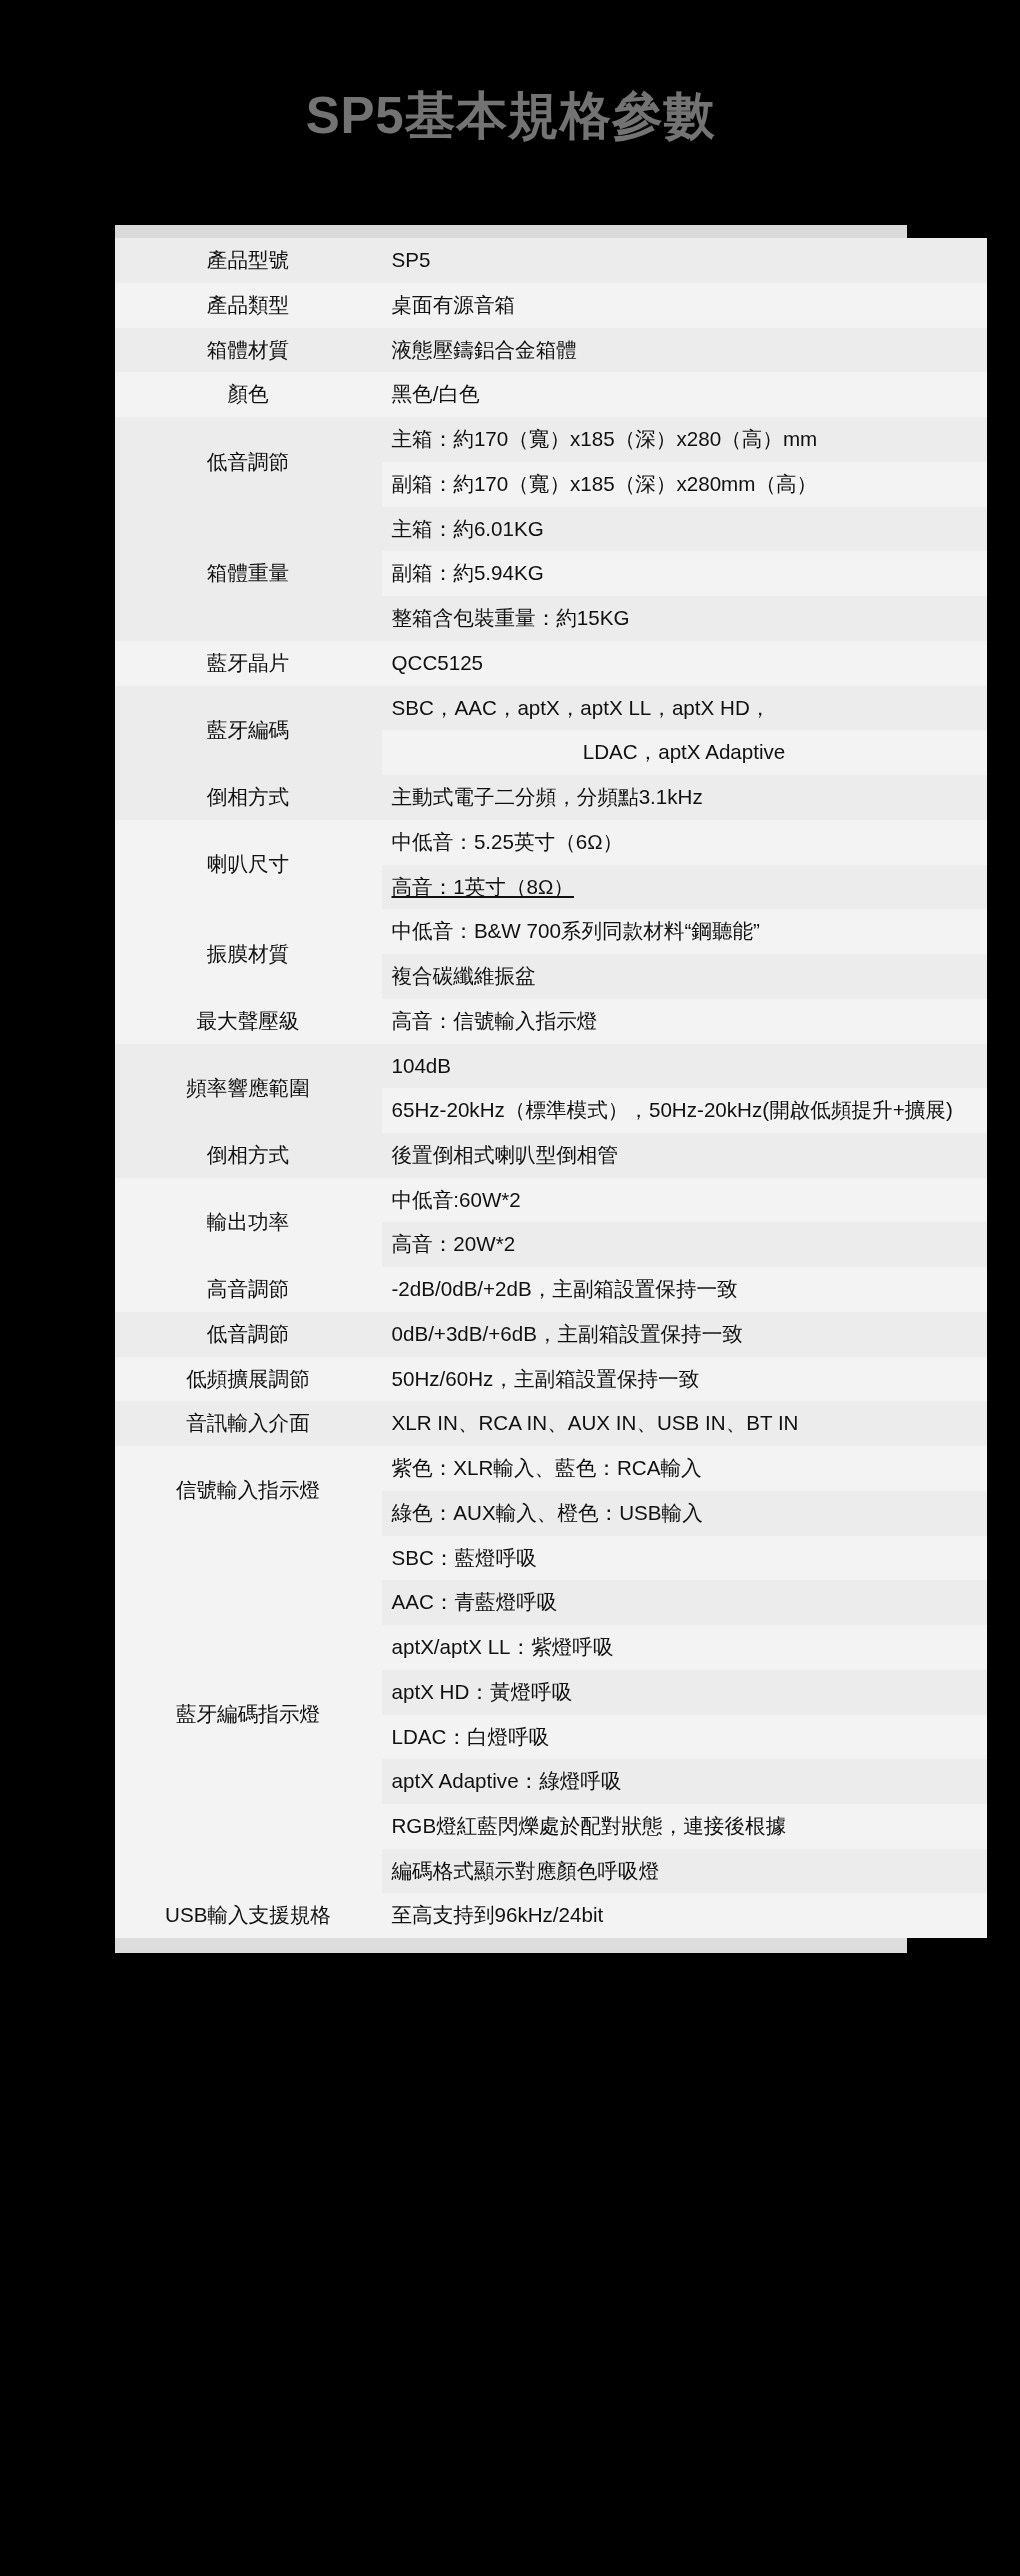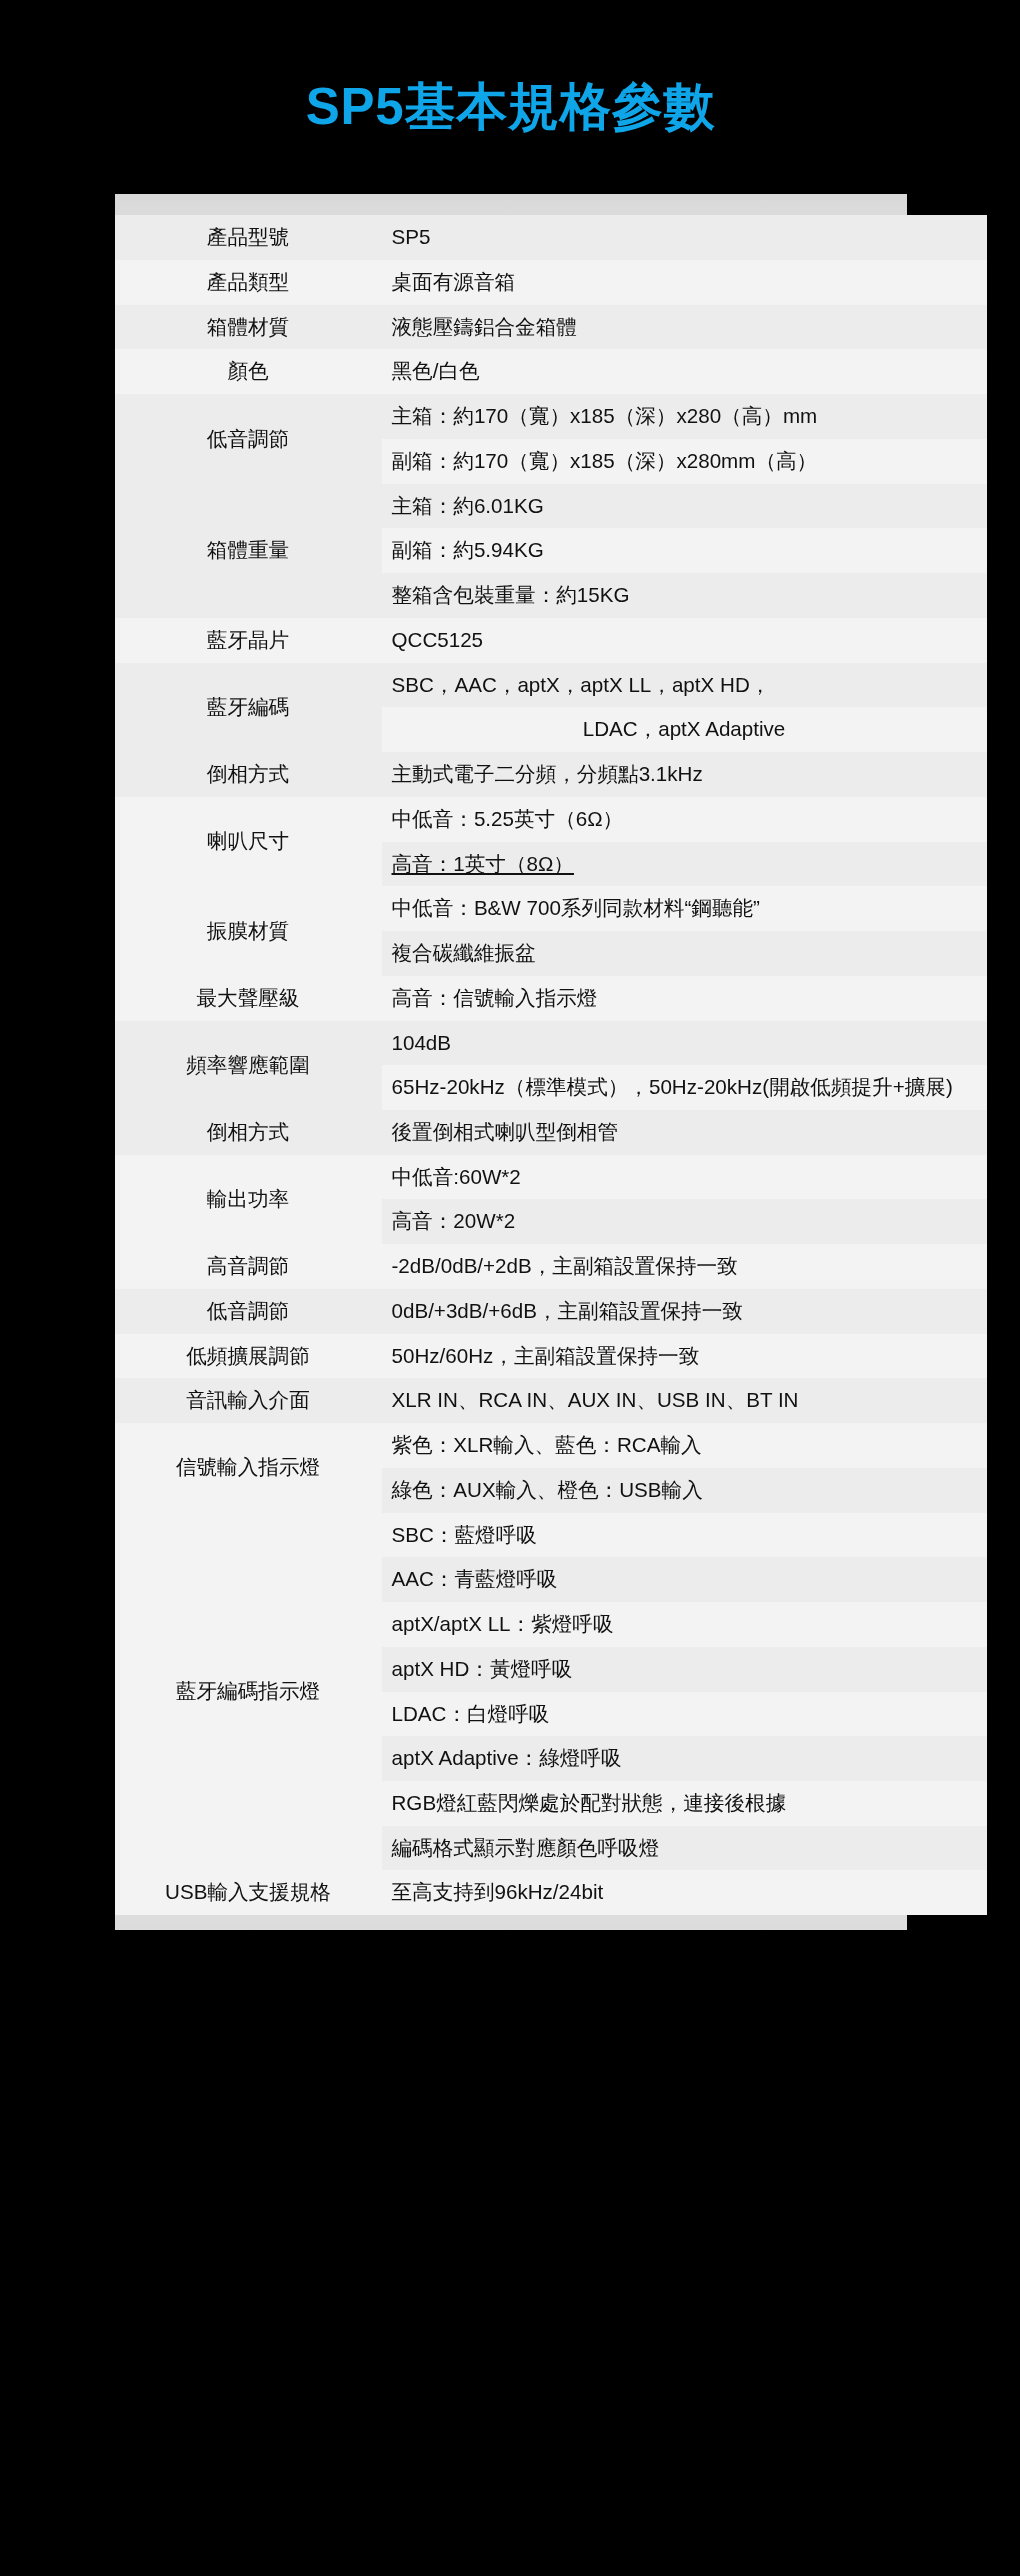--- a/index.html
+++ b/index.html
@@ -15,33 +15,34 @@
     overflow: hidden;
   }
   .page {
     position: relative;
     width: 1021px;
     height: 2576px;
     background: #000000;
   }
   .title {
     text-align: center;
-    color: #0ea5e9;
+    color: #737373;
     font-size: 51px;
     font-weight: bold;
     letter-spacing: 0.8px;
     padding-top: 79px;
     padding-bottom: 0;
     line-height: 1.1;
+    margin-top: 9px;
   }
   .spec-wrap {
-    margin: 59px auto 0 auto;
+    margin: 81px auto 0 auto;
     width: 792px;
     background: linear-gradient(180deg, #d9d9d9 0%, #eeeeee 12%, #f2f2f2 88%, #dcdcdc 100%);
-    padding: 13px 0 15px 0;
+    padding: 5px 0 15px 0;
     box-sizing: border-box;
   }
   table.spec {
     border-collapse: collapse;
     width: 872px;
     margin: 8.2px auto 0 auto;
     table-layout: fixed;
   }
   table.spec td {
     vertical-align: middle;

